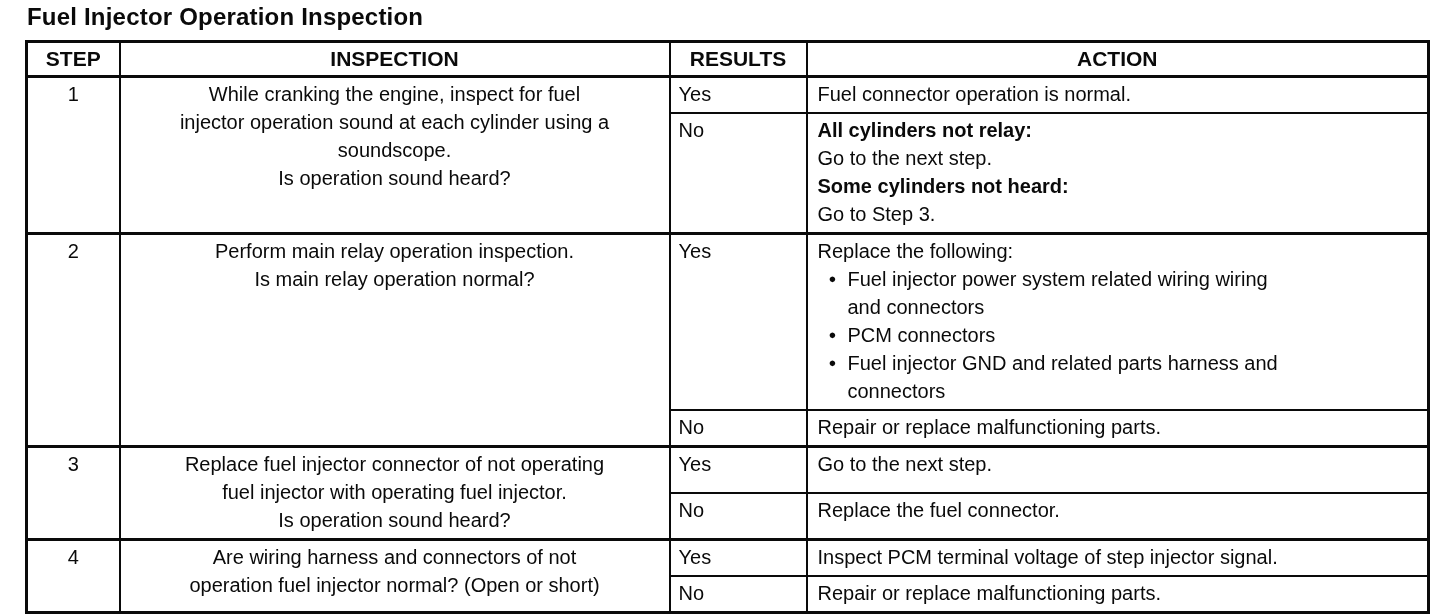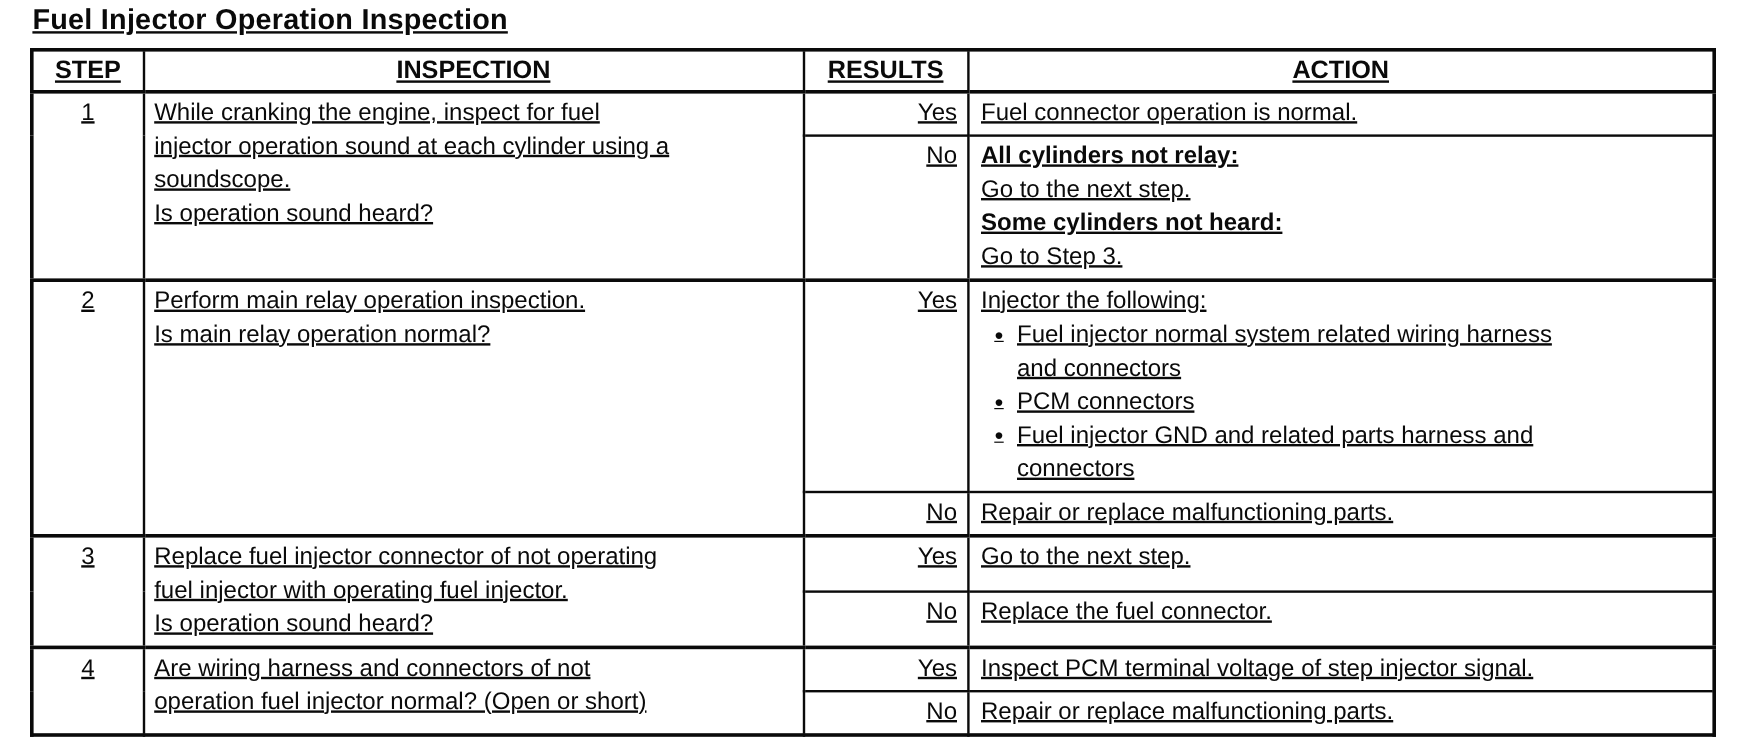--- a/index.html
+++ b/index.html
@@ -7,21 +7,20 @@
     margin: 0;
     padding: 0;
     background: #ffffff;
     width: 1456px;
     height: 616px;
     font-family: "Liberation Sans", sans-serif;
     color: #0a0a0a;
   }
   .page {
     padding: 3px 25px 0 25px;
-    text-decoration: underline;
   }
   .doc-title {
     font-size: 24px;
     font-weight: bold;
     letter-spacing: 0.2px;
     margin: 0 0 9px 2px;
     color: #0a0a0a;
   }
   table.inspection-table {
     border-collapse: collapse;
@@ -51,23 +50,24 @@
   }
   tr.step-start > td {
     border-top-width: 3px;
   }
   td.step-cell {
     text-align: center;
     white-space: normal;
   }
   td.inspection-cell {
     white-space: pre-line;
+    text-align: center;
   }
   td.result-cell {
-    text-align: right;
+    text-align: left;
     white-space: normal;
   }
   td.action-cell {
     padding-left: 10px;
     padding-right: 6px;
   }
   .action-line {
     white-space: pre-line;
   }
   .action-line.bold {
@@ -129,24 +129,24 @@
             <div class="action-line bold">Some cylinders not heard:</div>
             <div class="action-line">Go to Step 3.</div>
           </td>
         </tr>
         <tr class="step-start">
           <td class="step-cell" rowspan="2">2</td>
           <td class="inspection-cell" rowspan="2">Perform main relay operation inspection.
 Is main relay operation normal?</td>
           <td class="result-cell">Yes</td>
           <td class="action-cell">
-            <div class="action-line">Injector the following:</div>
+            <div class="action-line">Replace the following:</div>
             <div class="bullet-item">
               <span class="bullet-dot" style="font-size: 13px; line-height: 28px;">●</span>
-              <span class="bullet-text">Fuel injector normal system related wiring harness
+              <span class="bullet-text">Fuel injector power system related wiring wiring
 and connectors</span>
             </div>
             <div class="bullet-item">
               <span class="bullet-dot" style="font-size: 13px; line-height: 28px;">●</span>
               <span class="bullet-text">PCM connectors</span>
             </div>
             <div class="bullet-item">
               <span class="bullet-dot" style="font-size: 13px; line-height: 28px;">●</span>
               <span class="bullet-text">Fuel injector GND and related parts harness and
 connectors</span>

